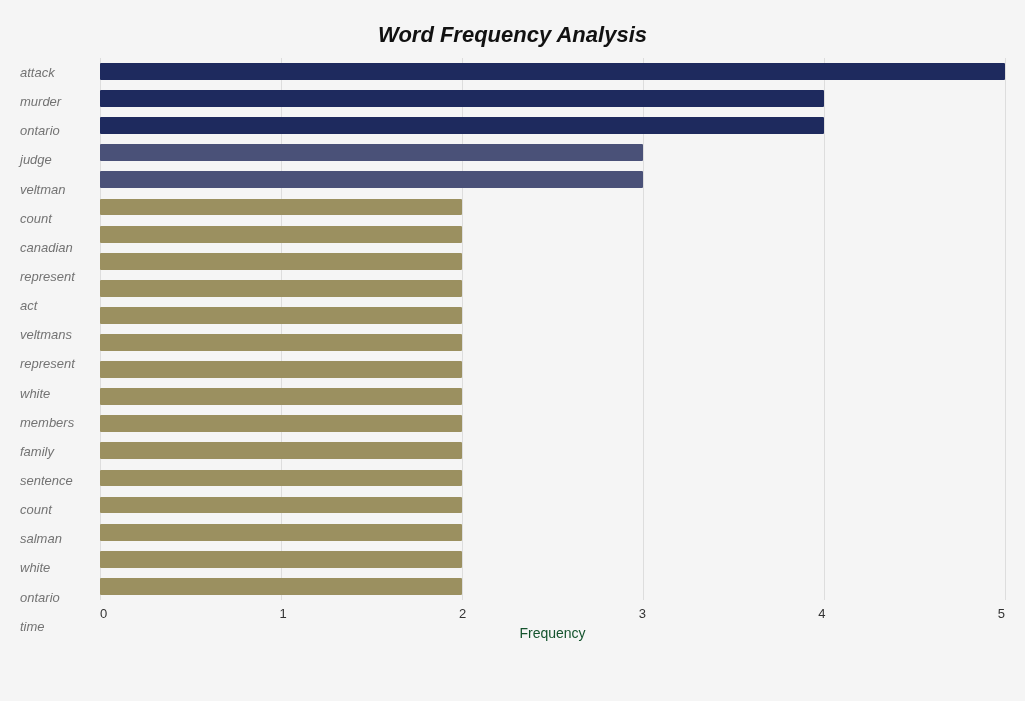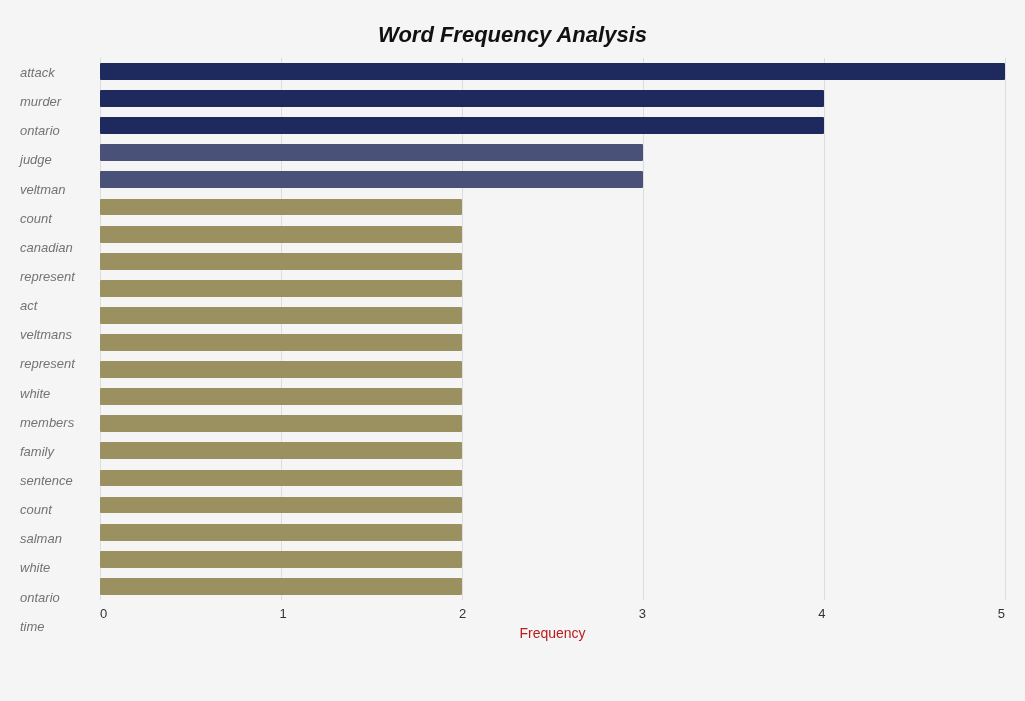--- a/index.html
+++ b/index.html
@@ -90,21 +90,21 @@
     .x-axis {
       display: flex;
       justify-content: space-between;
       padding: 6px 0 0 0;
       font-size: 13px;
       color: #333;
     }
     .x-label-text {
       text-align: center;
       font-size: 14px;
-      color: #b91c1c;
+      color: #14532d;
       padding-top: 4px;
     }
   </style>
 </head>
 <body>
 
 <div class="chart-container">
   <div class="chart-title">Word Frequency Analysis</div>
   <div class="chart-area">
     <div class="y-axis" id="y-axis">

